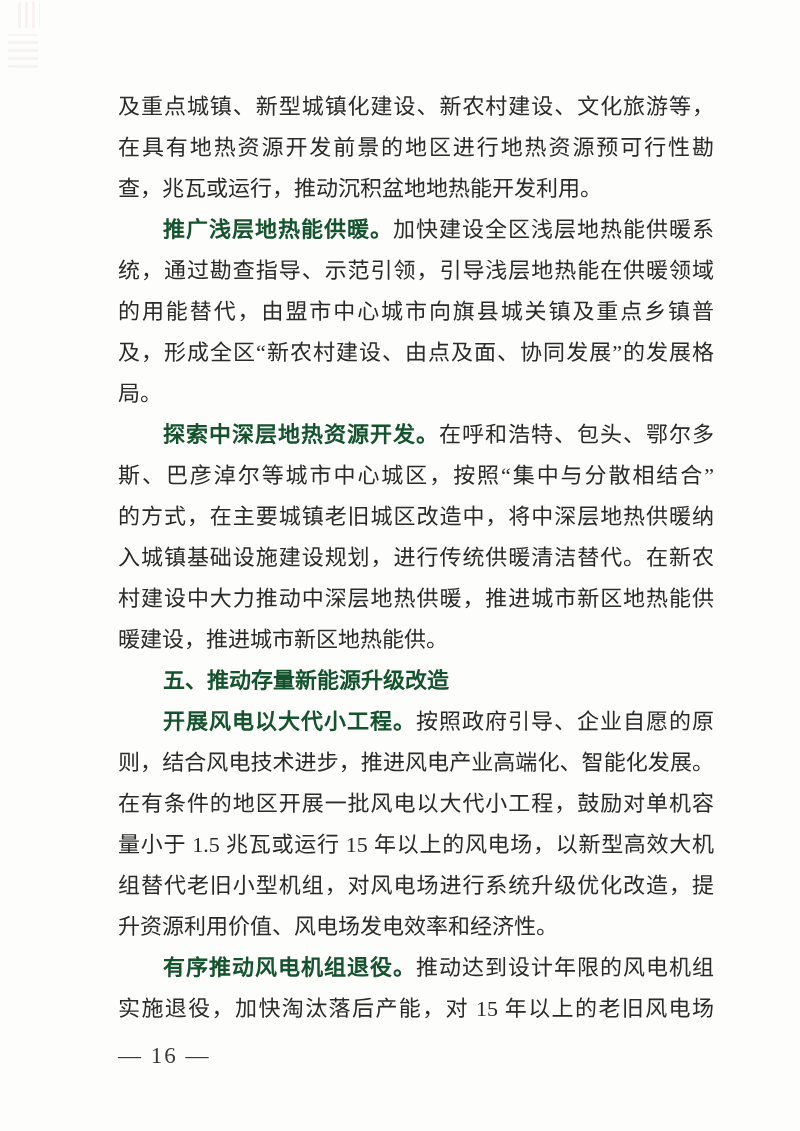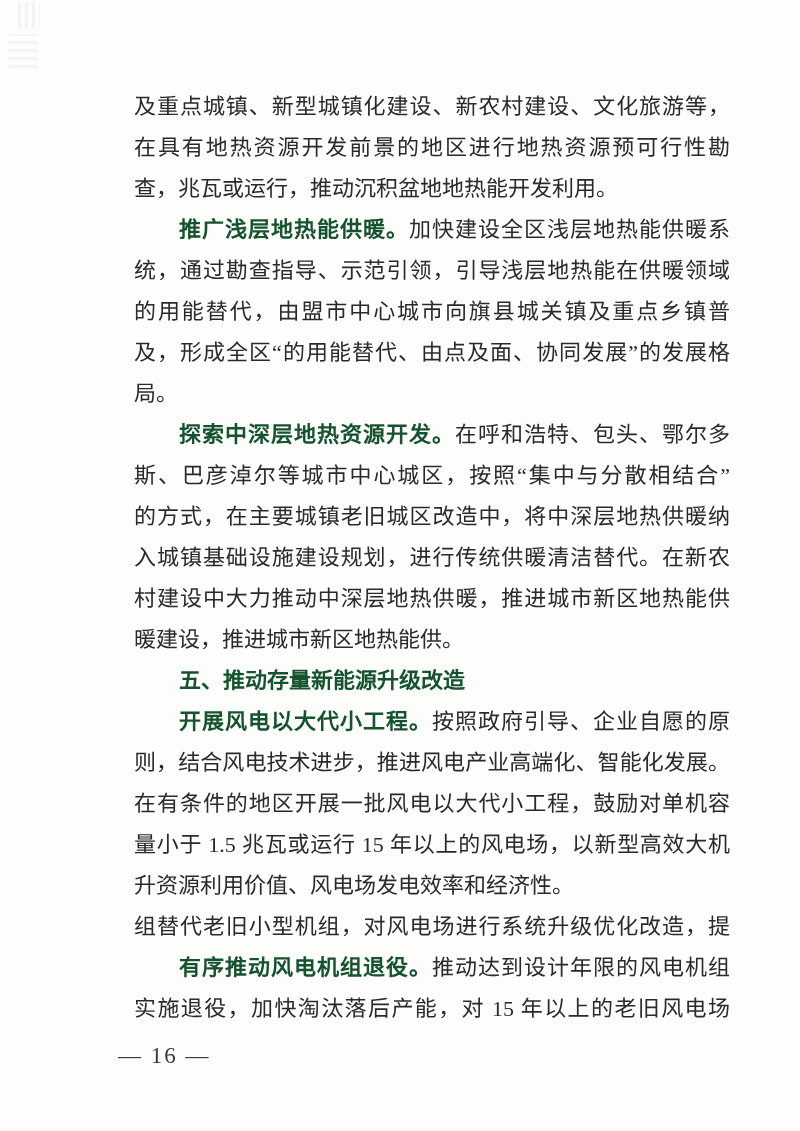--- a/index.html
+++ b/index.html
@@ -24,21 +24,21 @@
   .artifact.a1 {
     left: 18px; top: 2px; width: 22px; height: 26px;
     background: repeating-linear-gradient(90deg, #f3e9e9 0 3px, transparent 3px 7px);
   }
   .artifact.a2 {
     left: 8px; top: 34px; width: 30px; height: 34px;
     background: repeating-linear-gradient(0deg, #f2eaea 0 3px, transparent 3px 8px);
   }
   .doc {
     position: absolute;
-    left: 134px;
+    left: 118px;
     top: 86px;
     width: 596px;
     color: #2a2a2a;
   }
   .para { margin: 0; padding: 0; }
   .line {
     font-size: 22px;
     line-height: 41px;
     height: 41px;
     color: #2a2a2a;
@@ -76,41 +76,41 @@
   <div class="doc">
       <div class="para">
         <div class="line just"><span>及重点城镇、新型城镇化建设、新农村建设、文化旅游等，</span></div>
         <div class="line just"><span>在具有地热资源开发前景的地区进行地热资源预可行性勘</span></div>
         <div class="line"><span>查，兆瓦或运行，推动沉积盆地地热能开发利用。</span></div>
       </div>
       <div class="para">
         <div class="line just indent"><b>推广浅层地热能供暖。</b><span>加快建设全区浅层地热能供暖系</span></div>
         <div class="line just"><span>统，通过勘查指导、示范引领，引导浅层地热能在供暖领域</span></div>
         <div class="line just"><span>的用能替代，由盟市中心城市向旗县城关镇及重点乡镇普</span></div>
-        <div class="line just"><span>及，形成全区“的用能替代、由点及面、协同发展”的发展格</span></div>
+        <div class="line just"><span>及，形成全区“新农村建设、由点及面、协同发展”的发展格</span></div>
         <div class="line"><span>局。</span></div>
       </div>
       <div class="para">
         <div class="line just indent"><b>探索中深层地热资源开发。</b><span>在呼和浩特、包头、鄂尔多</span></div>
         <div class="line just"><span>斯、巴彦淖尔等城市中心城区，按照“集中与分散相结合”</span></div>
         <div class="line just"><span>的方式，在主要城镇老旧城区改造中，将中深层地热供暖纳</span></div>
         <div class="line just"><span>入城镇基础设施建设规划，进行传统供暖清洁替代。在新农</span></div>
         <div class="line just"><span>村建设中大力推动中深层地热供暖，推进城市新区地热能供</span></div>
         <div class="line"><span>暖建设，推进城市新区地热能供。</span></div>
       </div>
       <div class="para">
         <div class="line indent"><b>五、推动存量新能源升级改造</b></div>
       </div>
       <div class="para">
         <div class="line just indent"><b>开展风电以大代小工程。</b><span>按照政府引导、企业自愿的原</span></div>
         <div class="line just"><span>则，结合风电技术进步，推进风电产业高端化、智能化发展。</span></div>
         <div class="line just"><span>在有条件的地区开展一批风电以大代小工程，鼓励对单机容</span></div>
         <div class="line just"><span>量小于 1.5 兆瓦或运行 15 年以上的风电场，以新型高效大机</span></div>
+        <div class="line just"><span>组替代老旧小型机组，对风电场进行系统升级优化改造，提</span></div>
         <div class="line"><span>升资源利用价值、风电场发电效率和经济性。</span></div>
-        <div class="line just"><span>组替代老旧小型机组，对风电场进行系统升级优化改造，提</span></div>
       </div>
       <div class="para">
         <div class="line just indent"><b>有序推动风电机组退役。</b><span>推动达到设计年限的风电机组</span></div>
         <div class="line just"><span>实施退役，加快淘汰落后产能，对 15 年以上的老旧风电场</span></div>
       </div>
     </div>
 
   <div class="footer">— 16 —</div>
 
 </div>

